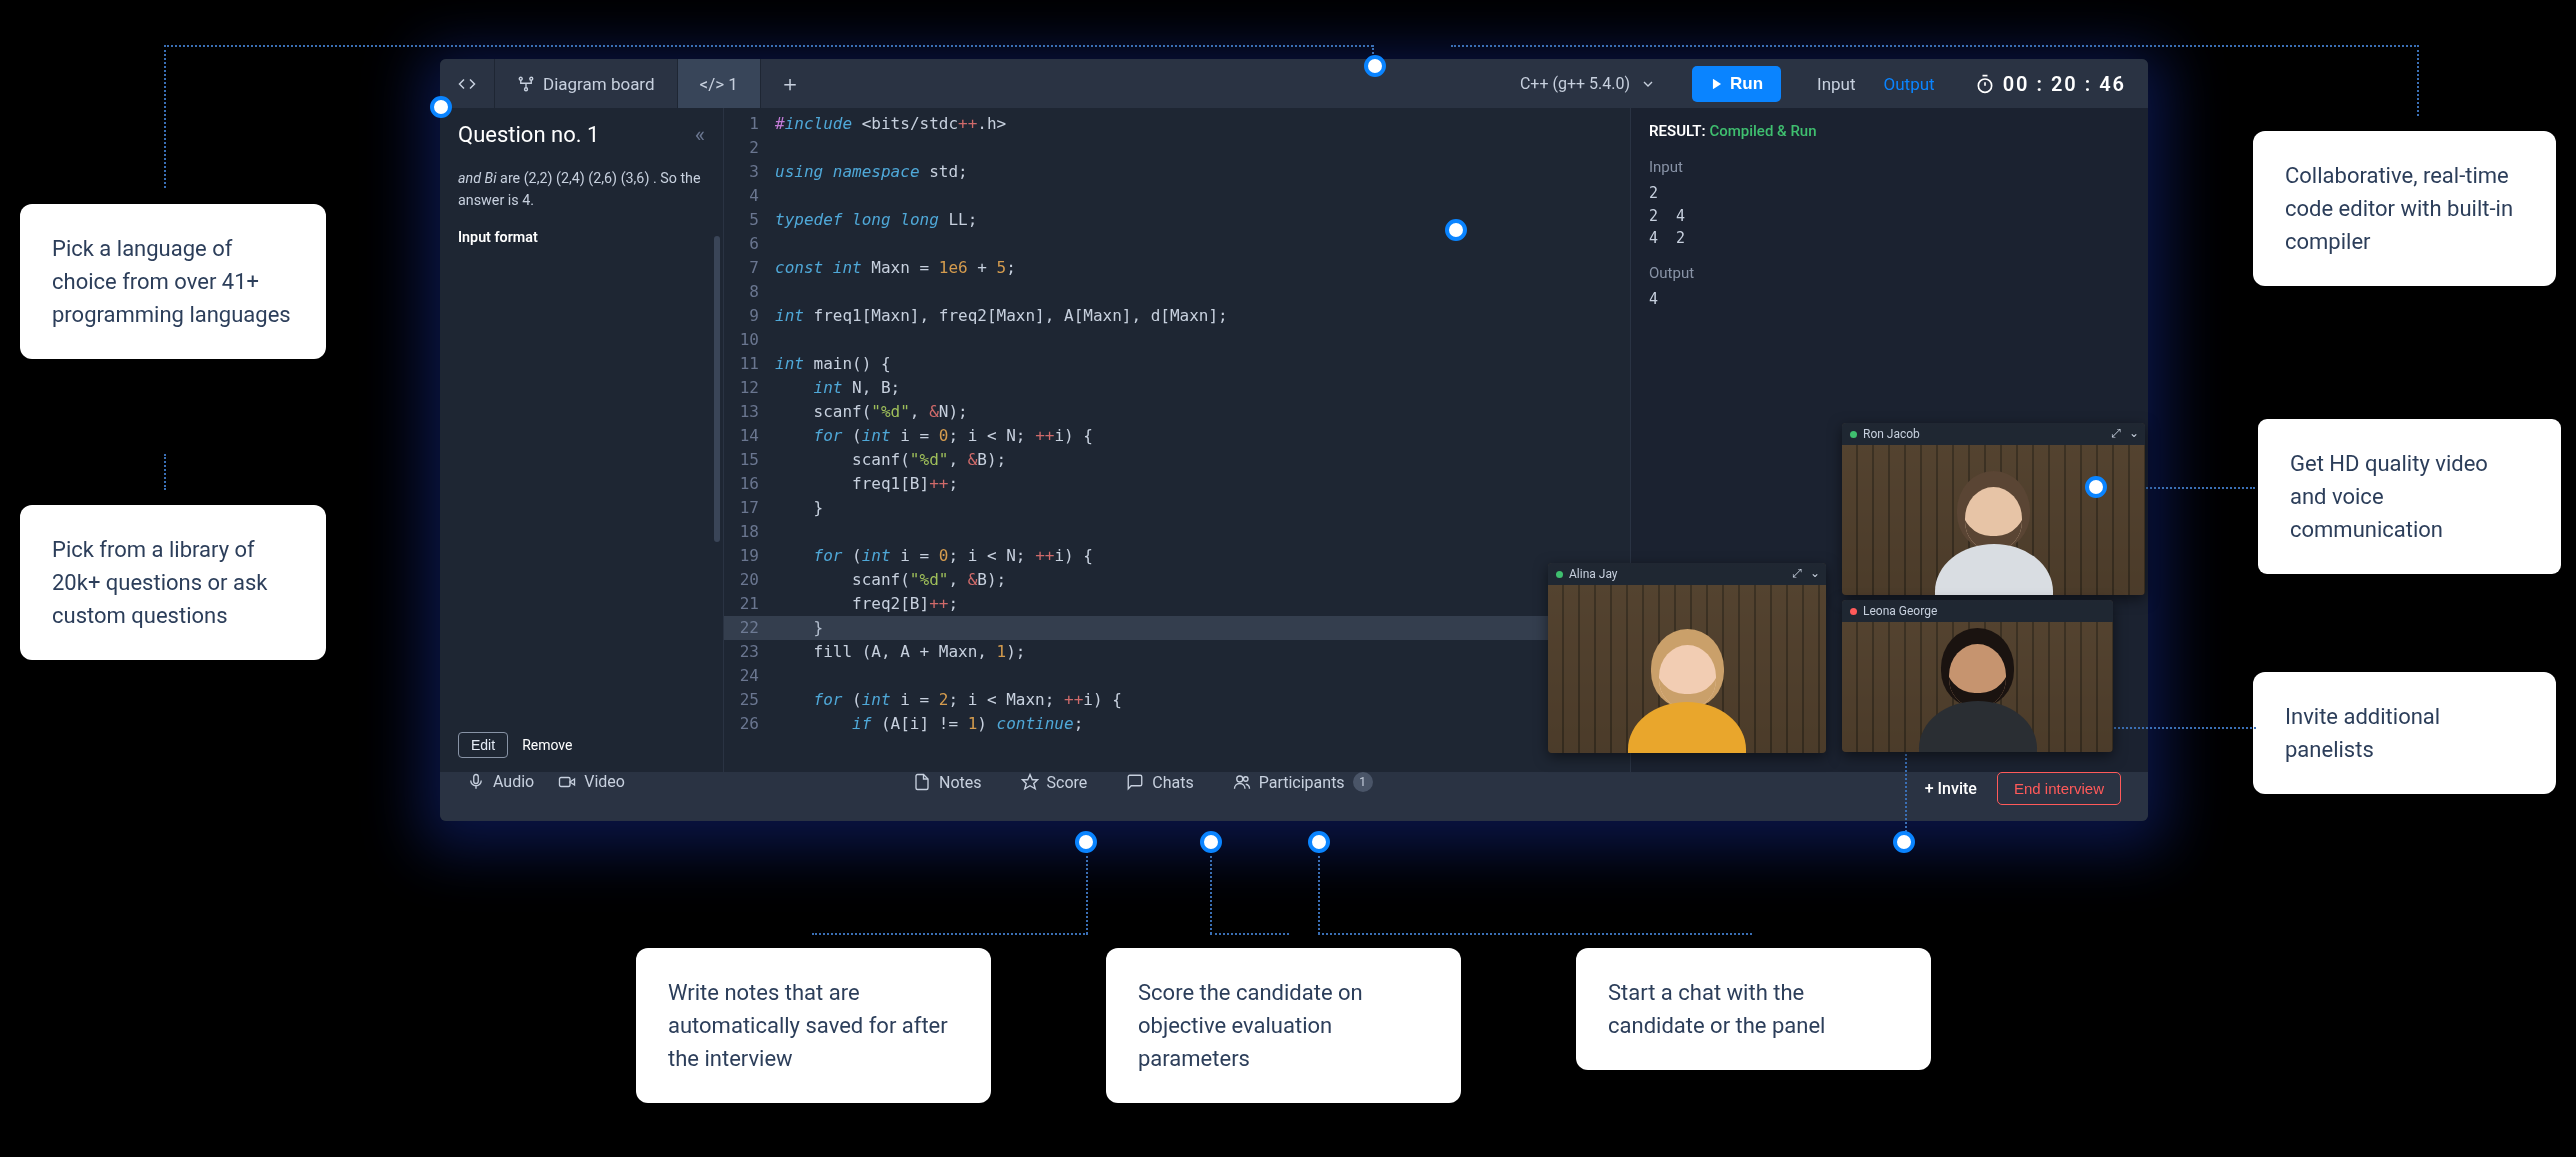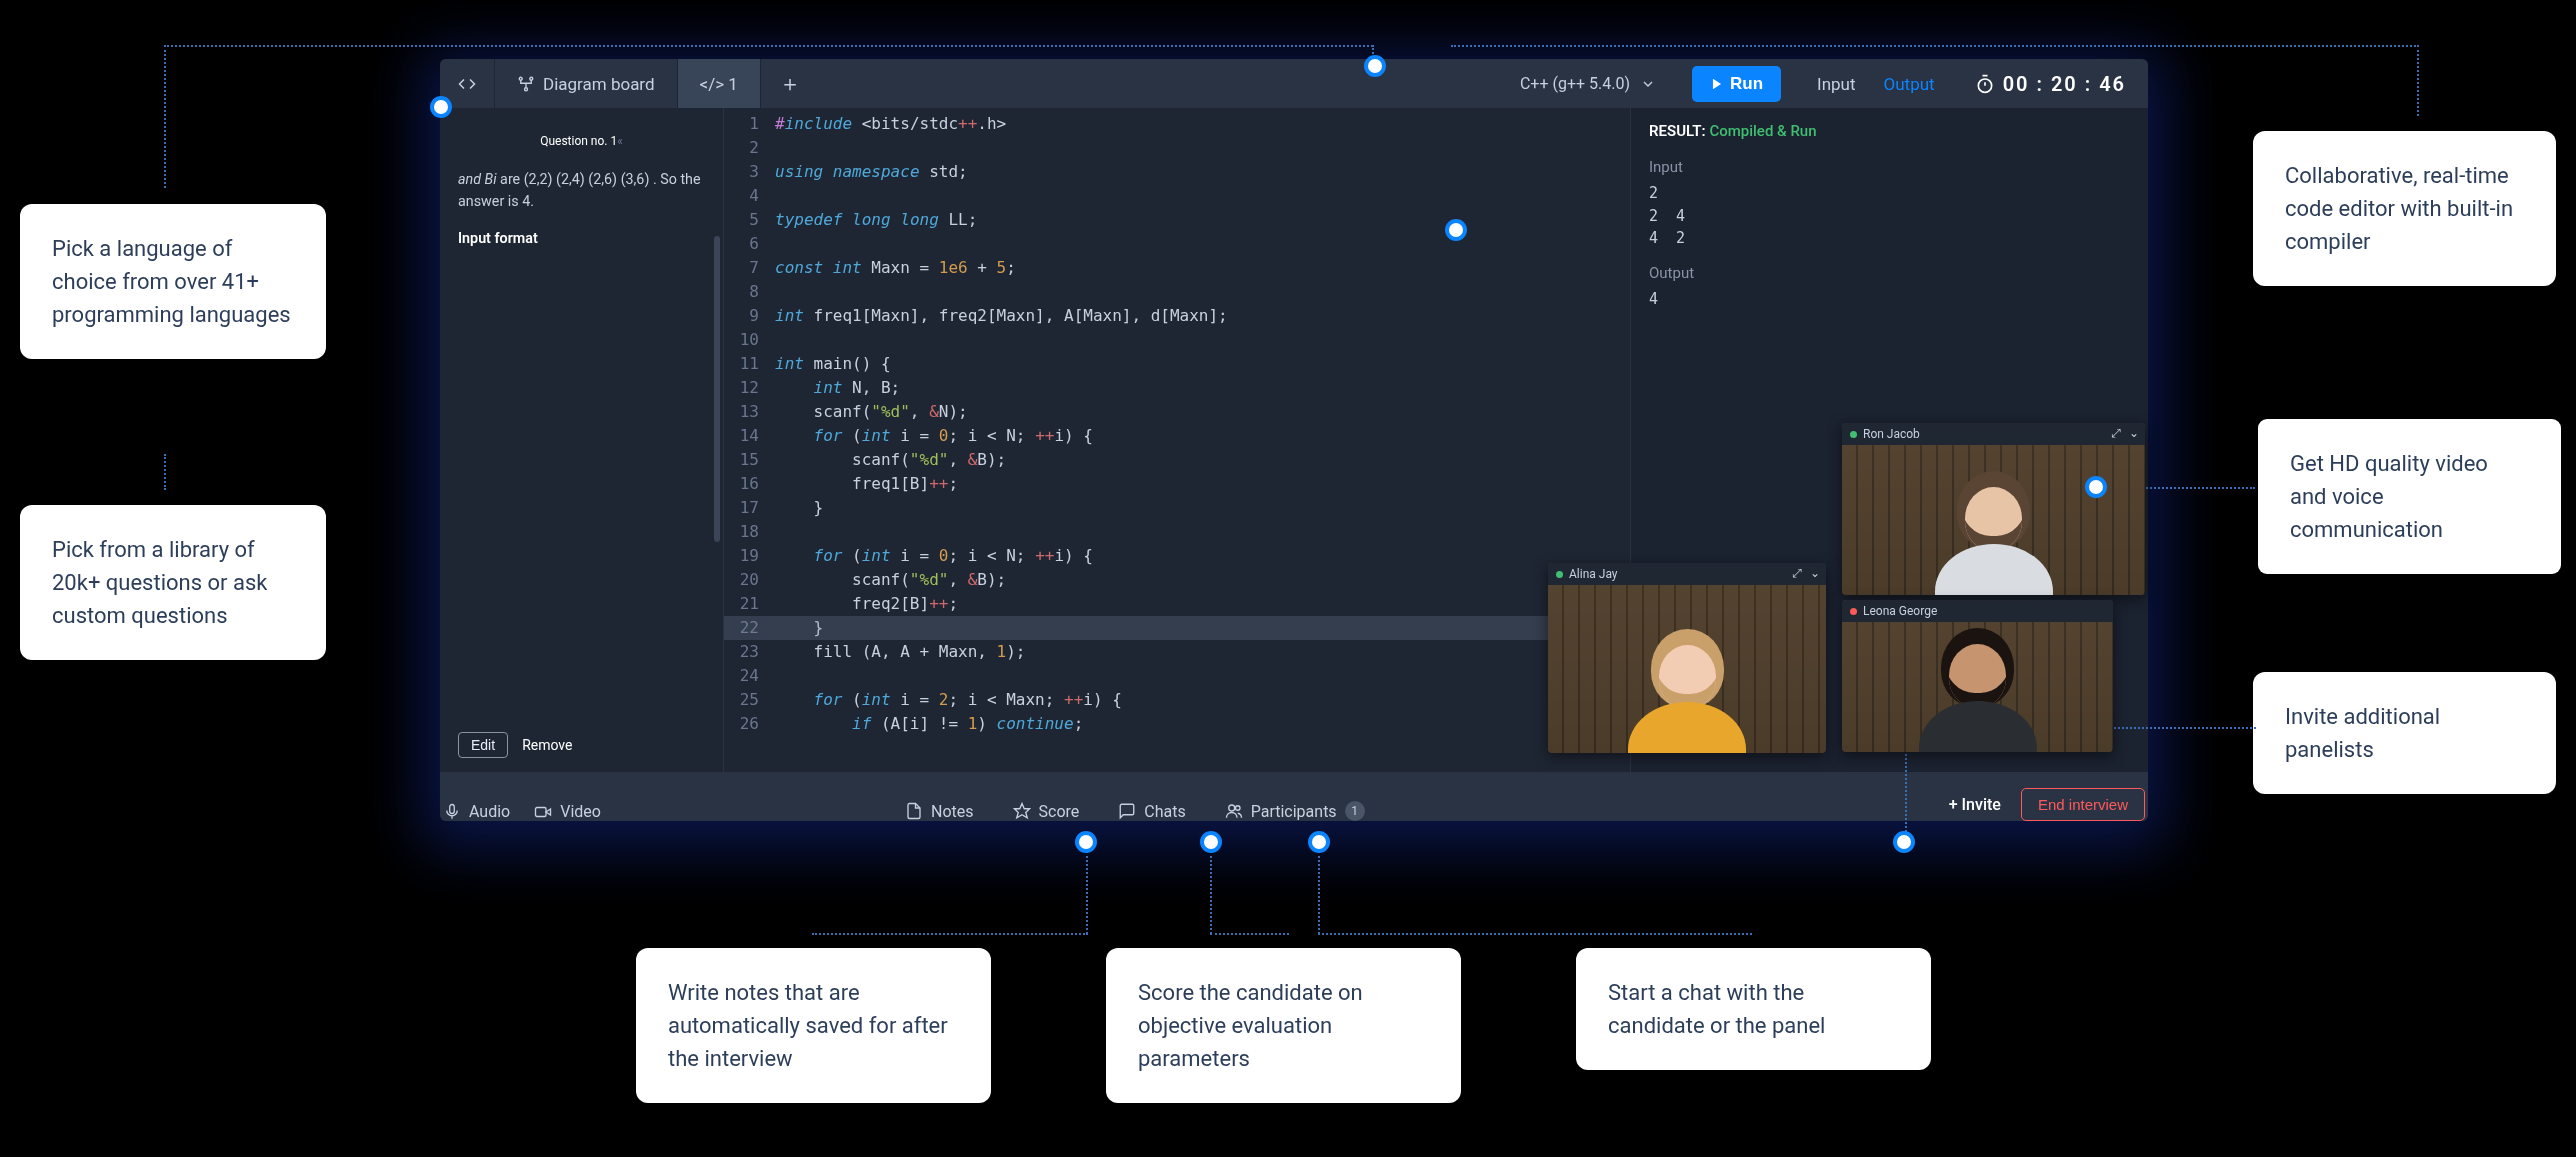--- a/index.html
+++ b/index.html
@@ -132,26 +132,25 @@
   background: #1e2633;
   border-right: 1px solid #2a3343;
   padding: 14px 18px;
   color: #c7d0de;
   font-size: 14.3px;
   position: relative;
   overflow: hidden;
 }
 .qtitle {
   display: flex;
-  justify-content: center;
+  justify-content: space-between;
   align-items: center;
   color: #fff;
-  font-size: 12px;
+  font-size: 22px;
   margin-bottom: 20px;
-  margin-top: 12px;
 }
 .qdesc { margin-bottom: 18px; line-height: 1.55; }
 .qdesc i { font-style: italic; }
 .qhead { color: #fff; font-weight: 600; margin-bottom: 10px; }
 .qpanel ul { list-style: disc; padding-left: 24px; }
 .qpanel li { margin-bottom: 14px; line-height: 1.55; }
 .scroll-hint {
   position: absolute;
   right: 3px;
   top: 128px;
@@ -228,22 +227,22 @@
 .result-line { color: #fff; font-weight: 600; margin-bottom: 18px; }
 .result-line .ok { color: #3fbf6f; font-weight: 500; }
 .outpanel .lbl { color: #8893a6; margin: 6px 0; }
 .outpanel pre { font-family: "Menlo", monospace; font-size: 15px; line-height: 1.5; color: #c7d0de; margin-bottom: 14px; }
 
 
 .bottombar {
   height: 49px;
   background: #2a3343;
   display: flex;
-  align-items: flex-end;
-  padding: 0 3px;
+  align-items: flex-start;
+  padding: 0 27px;
   gap: 24px;
   color: #c7d0de;
   font-size: 16px;
 }
 .bottombar .grp { display: flex; align-items: center; gap: 8px; }
 .bottombar .center { margin: 0 auto; display: flex; gap: 39px; }
 .bottombar .badge {
   background: #4a5568;
   color: #c7d0de;
   border-radius: 50%;

